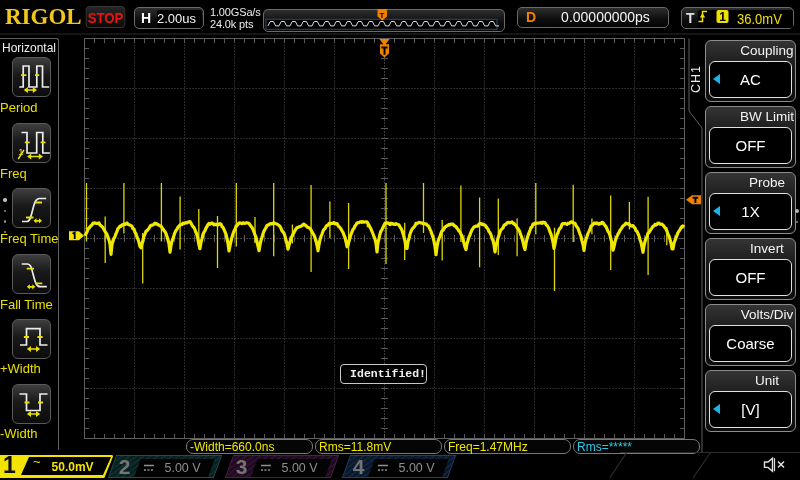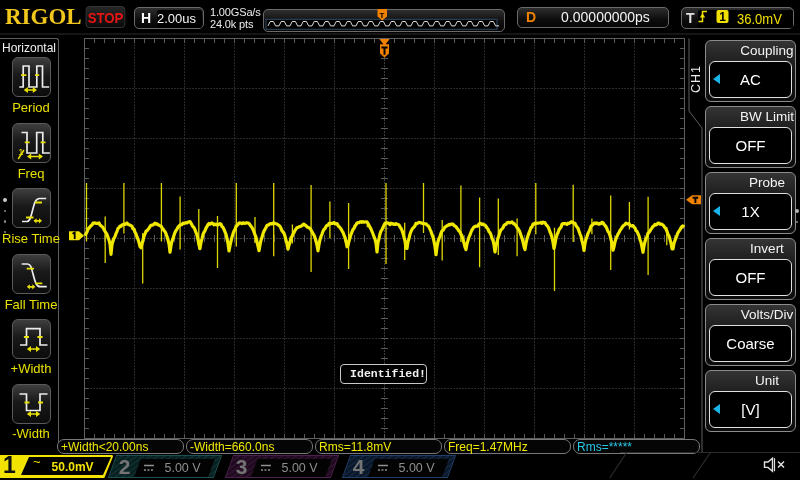--- a/index.html
+++ b/index.html
@@ -30,21 +30,21 @@
 #tbox .tv { position:absolute; left:55px; top:2.5px; color:#f0e000; font-size:14px; transform:scaleX(0.93); transform-origin:left; }
 #topsep { left:0; top:33px; width:800px; height:2px; background:#161616; }
 
 
 #lsb { left:0; top:38px; width:59px; height:412px; border-top:1px solid #5f5f5f;
   border-right:1px solid #5f5f5f; border-top-right-radius:3px; }
 #ltitle { left:0px; top:41px; width:58px; text-align:center; color:#f2f2f2; font-size:12px; }
 .licon { position:absolute; left:12px; width:39px; height:40px; border-radius:6px;
   background:linear-gradient(180deg,#3e3e3e,#191919 45%,#0c0c0c); border:1px solid #5a5a5a; overflow:hidden; }
 .licon svg { display:block; }
-.llab { position:absolute; left:0; width:62px; text-align:center; color:#e8e000; font-size:13px; }
+.llab { position:absolute; left:0; width:62px; color:#e8e000; font-size:13px; }
 .dot { position:absolute; border-radius:50%; background:#8a8a8a; }
 
 
 #chlab { left:689px; top:65px; color:#ececec; font-size:12.5px; writing-mode:vertical-rl;
   transform:rotate(180deg); letter-spacing:1px; }
 .mi { position:absolute; left:705px; width:91px; height:62px; border-radius:6px;
   background:linear-gradient(180deg,#343434,#161616 50%,#0c0c0c); border:1px solid #8c8c8c; }
 .milab { margin-top:2px; text-align:center; color:#f4f4f4; font-size:13.5px;padding-left:33px; }
 .mival { position:absolute; left:3px; top:20px; width:83px; height:37px; background:#000;
   border:1.5px solid #e0e0e0; border-radius:6px; color:#fff; font-size:15px;
@@ -125,21 +125,21 @@
     </div>
     <div class="llab" style="top:165.5px">Freq</div>
     <div class="licon" style="top:188px">
       <svg width="39" height="40" viewBox="0 0 39 40">
         <path d="M9 32.5 H13.8 C17 32.5 17.6 28.5 19.5 21.5 C21.4 14.2 22.6 9.5 26.4 9.5 H33.2" stroke="#ececec" stroke-width="1.7" fill="none"></path>
         <path d="M13 28.5 H20.5 M22 13.5 H29" stroke="#e8e000" stroke-width="1.8" fill="none"></path>
         <path d="M22.5 31.8 H27" stroke="#e8e000" stroke-width="1.8" fill="none"></path>
         <path d="M20.5 31.8 l3.0 -2.6 v5.2 Z M29 31.8 l-3.0 -2.6 v5.2 Z" fill="#e8e000" stroke="none"></path>
       </svg>
     </div>
-    <div class="llab" style="top:230.5px">Rise Time</div>
+    <div class="llab" style="top:230.5px">Freq Time</div>
     <div class="licon" style="top:254px">
       <svg width="39" height="40" viewBox="0 0 39 40">
         <path d="M8.7 9 H14.5 C17.8 9 18.4 13 20.3 20 C22.2 27.2 23.4 31.7 27.2 31.7 H33.8" stroke="#ececec" stroke-width="1.7" fill="none"></path>
         <path d="M13.7 13.7 H21 M22 28.4 H29.3" stroke="#e8e000" stroke-width="1.8" fill="none"></path>
         <path d="M15.8 31.8 H20.3" stroke="#e8e000" stroke-width="1.8" fill="none"></path>
         <path d="M13.8 31.8 l3.0 -2.6 v5.2 Z M22.3 31.8 l-3.0 -2.6 v5.2 Z" fill="#e8e000" stroke="none"></path>
       </svg>
     </div>
     <div class="llab" style="top:296.5px">Fall Time</div>
     <div class="licon" style="top:318.5px">
@@ -201,21 +201,20 @@
     <div class="mi" style="top:370px">
       <div class="milab">Unit</div>
       <div class="mival">
         <span class="ar"></span>
         <span>[V]</span>
       </div>
     </div>
 <div class="dot" style="left:795px;top:208.5px;width:4px;height:4px;background:#b4b4b4"></div>
 <div class="dot" style="left:795.7px;top:220.5px;width:2.6px;height:2.6px"></div>
 
-<div class="meas" style="left:57px;color:#f0e800">+Width&lt;20.00ns</div>
     <div class="meas" style="left:186px;color:#f0e800">-Width=660.0ns</div>
     <div class="meas" style="left:315px;color:#f0e800">Rms=11.8mV</div>
     <div class="meas" style="left:444px;color:#f0e800">Freq=1.47MHz</div>
     <div class="meas" style="left:573px;color:#2ac8e8">Rms=*****</div>
 
 <div class="abs" id="chbar">
  <div id="ch1"></div>
  <div id="ch1n">1</div>
  <div id="ch1in">
         <span class="tld">~</span>

